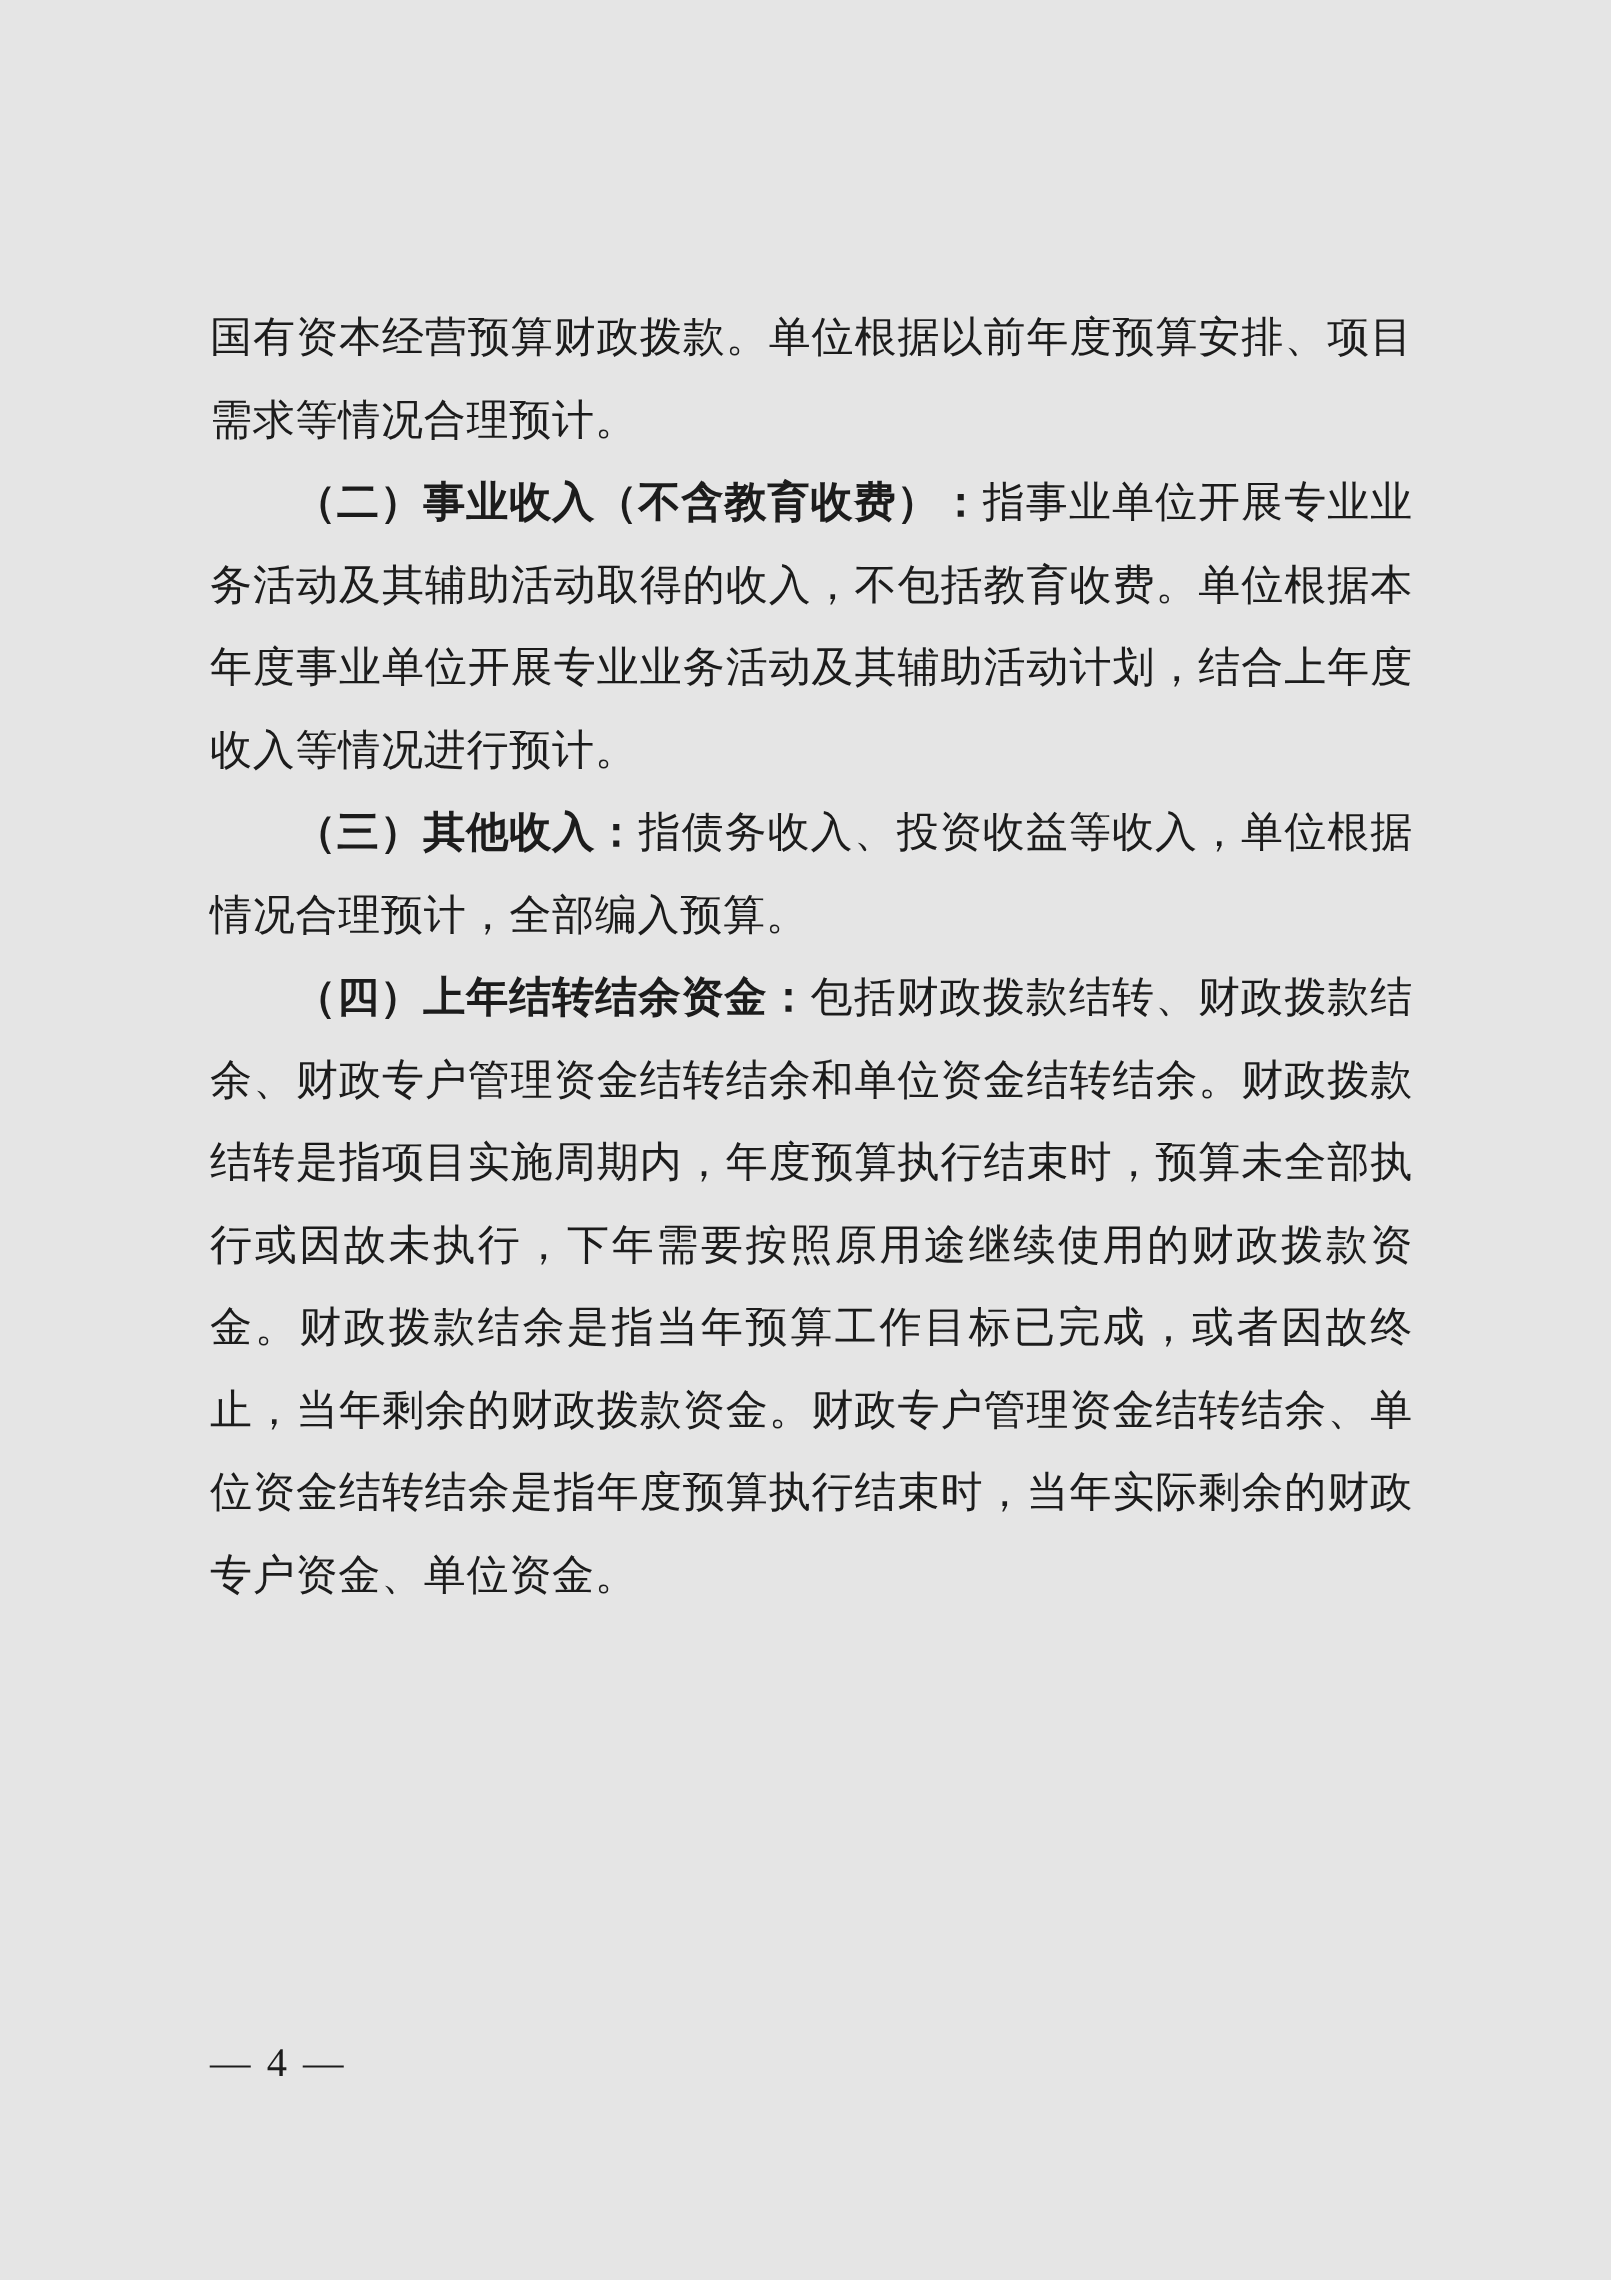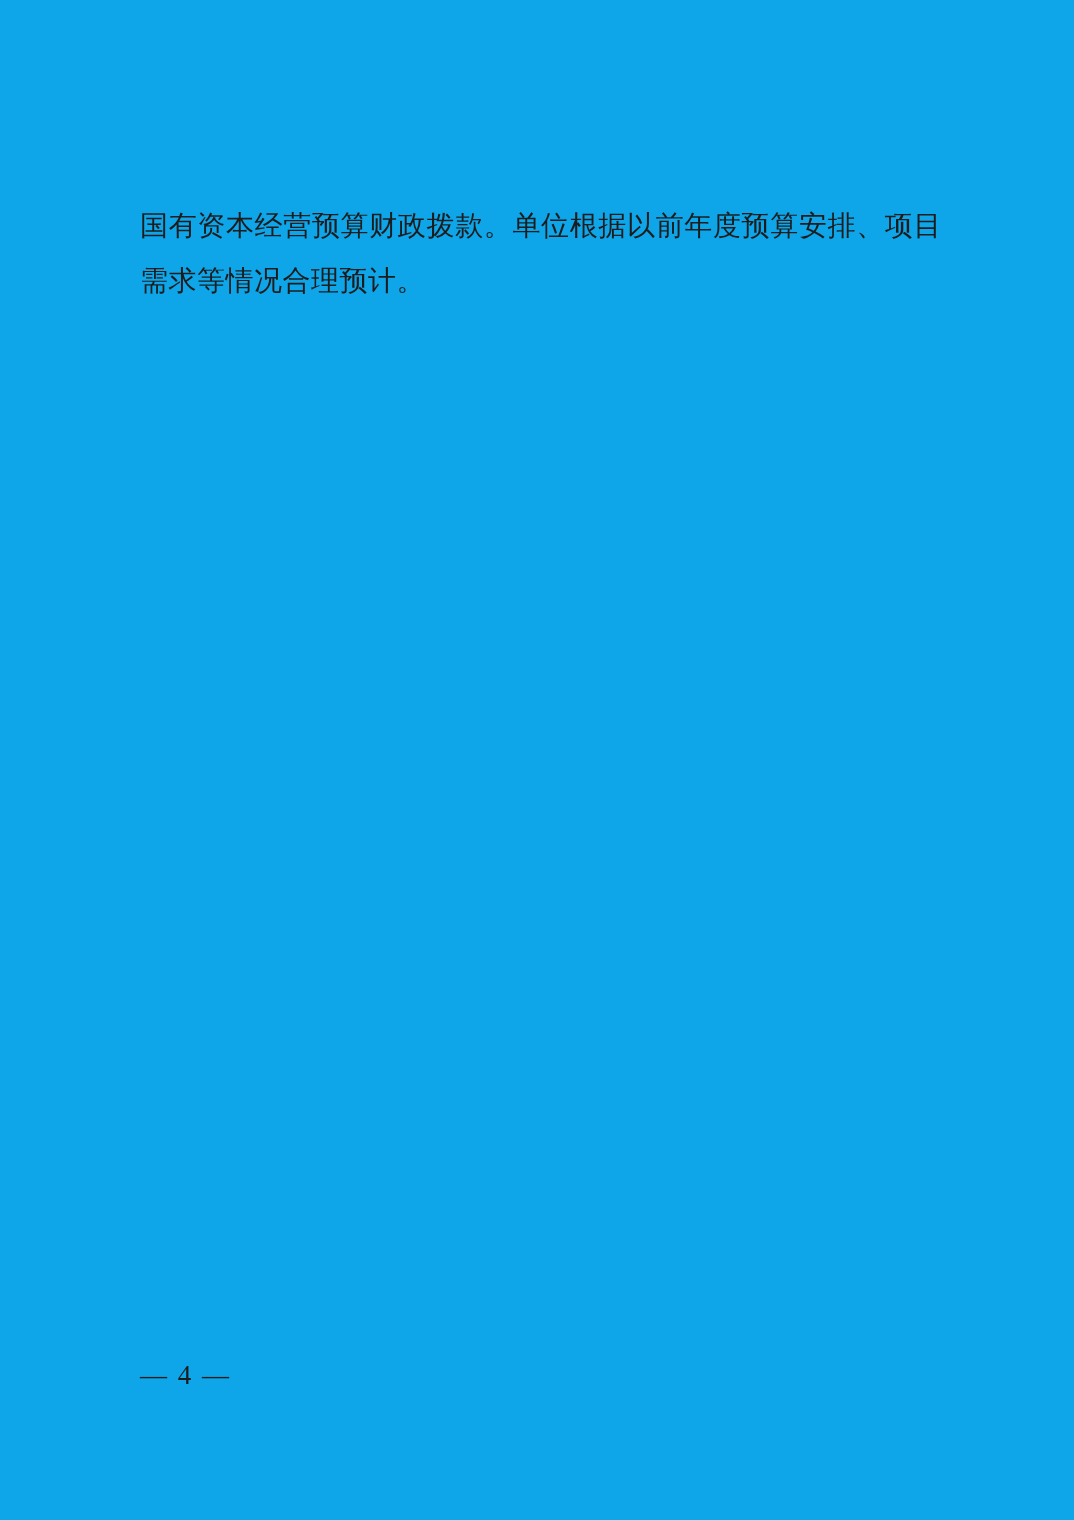--- a/index.html
+++ b/index.html
@@ -11,21 +11,21 @@
     width: 1074px;
     height: 1520px;
     position: relative;
     overflow: hidden;
     font-family: "Liberation Serif", "DejaVu Serif", serif;
     color: #1c1c1c;
   }
   .page {
     position: absolute;
     inset: 0;
-    background: #0ea5e9;
+    background: #e5e5e5;
   }
   .content {
     position: absolute;
     left: 140px;
     top: 198px;
     width: 802px;
     font-size: 28px;
     line-height: 55px;
     text-align: justify;
     text-justify: inter-ideograph;
@@ -54,21 +54,24 @@
 </style>
 </head>
 <body>
 
 <div class="page">
 
   <div class="content">
 
     <p class="para no-indent"><span class="lead"></span><span>国有资本经营预算财政拨款。单位根据以前年度预算安排、项目需求等情况合理预计。</span></p>
 
+    <p class="para"><span class="lead">（二）事业收入（不含教育收费）：</span><span>指事业单位开展专业业务活动及其辅助活动取得的收入，不包括教育收费。单位根据本年度事业单位开展专业业务活动及其辅助活动计划，结合上年度收入等情况进行预计。</span></p>
 
+    <p class="para"><span class="lead">（三）其他收入：</span><span>指债务收入、投资收益等收入，单位根据情况合理预计，全部编入预算。</span></p>
 
+    <p class="para"><span class="lead">（四）上年结转结余资金：</span><span>包括财政拨款结转、财政拨款结余、财政专户管理资金结转结余和单位资金结转结余。财政拨款结转是指项目实施周期内，年度预算执行结束时，预算未全部执行或因故未执行，下年需要按照原用途继续使用的财政拨款资金。财政拨款结余是指当年预算工作目标已完成，或者因故终止，当年剩余的财政拨款资金。财政专户管理资金结转结余、单位资金结转结余是指年度预算执行结束时，当年实际剩余的财政专户资金、单位资金。</span></p>
 
 
   </div>
 
   <div class="footer">— 4 —</div>
 
 </div>
 
 </body></html>

